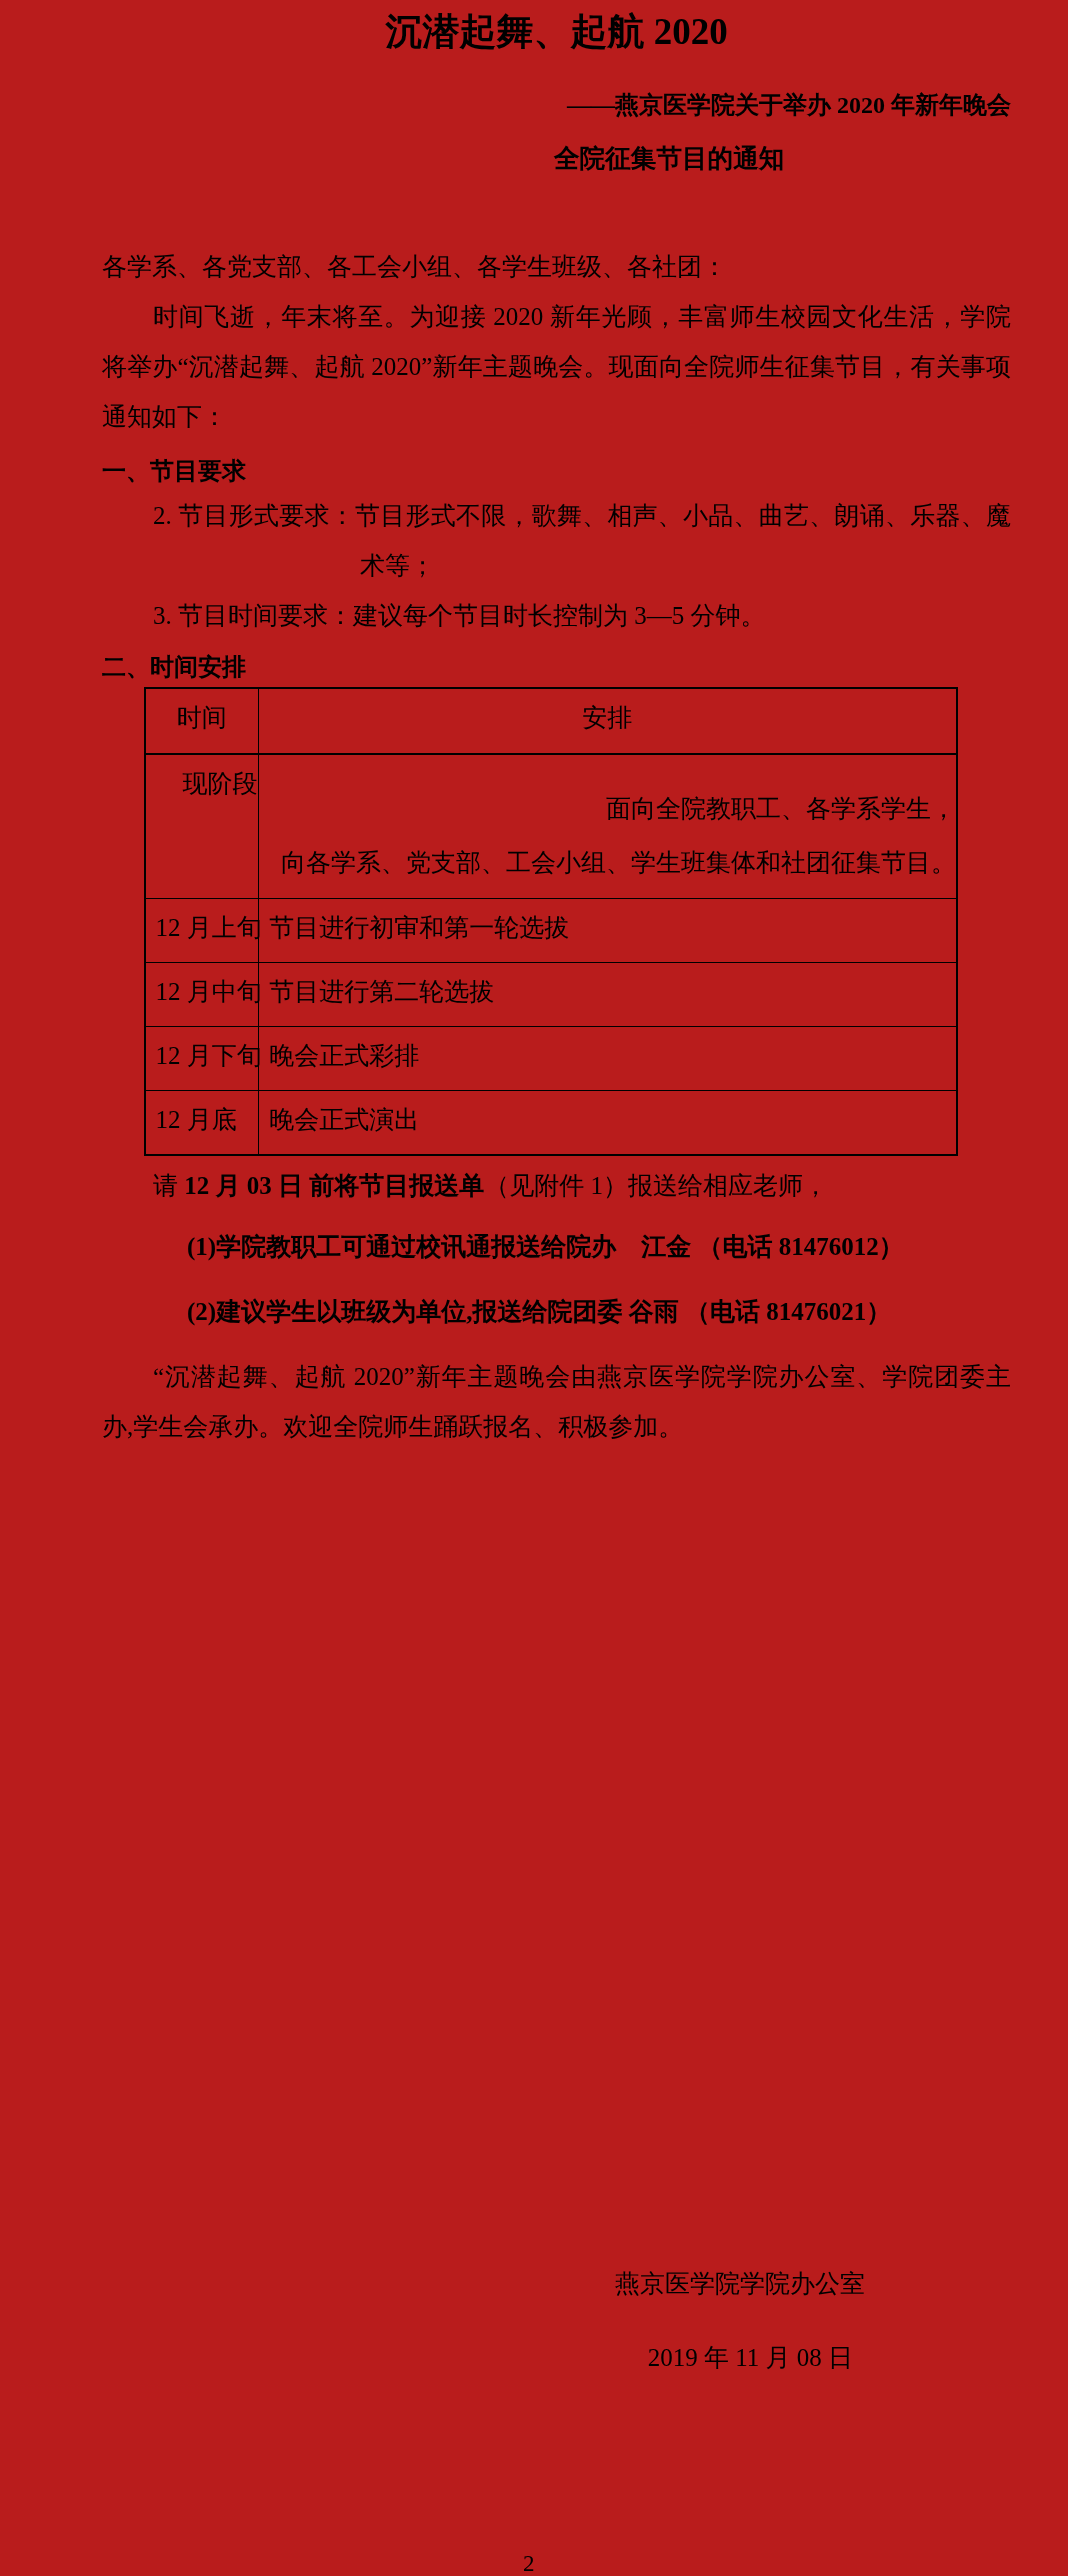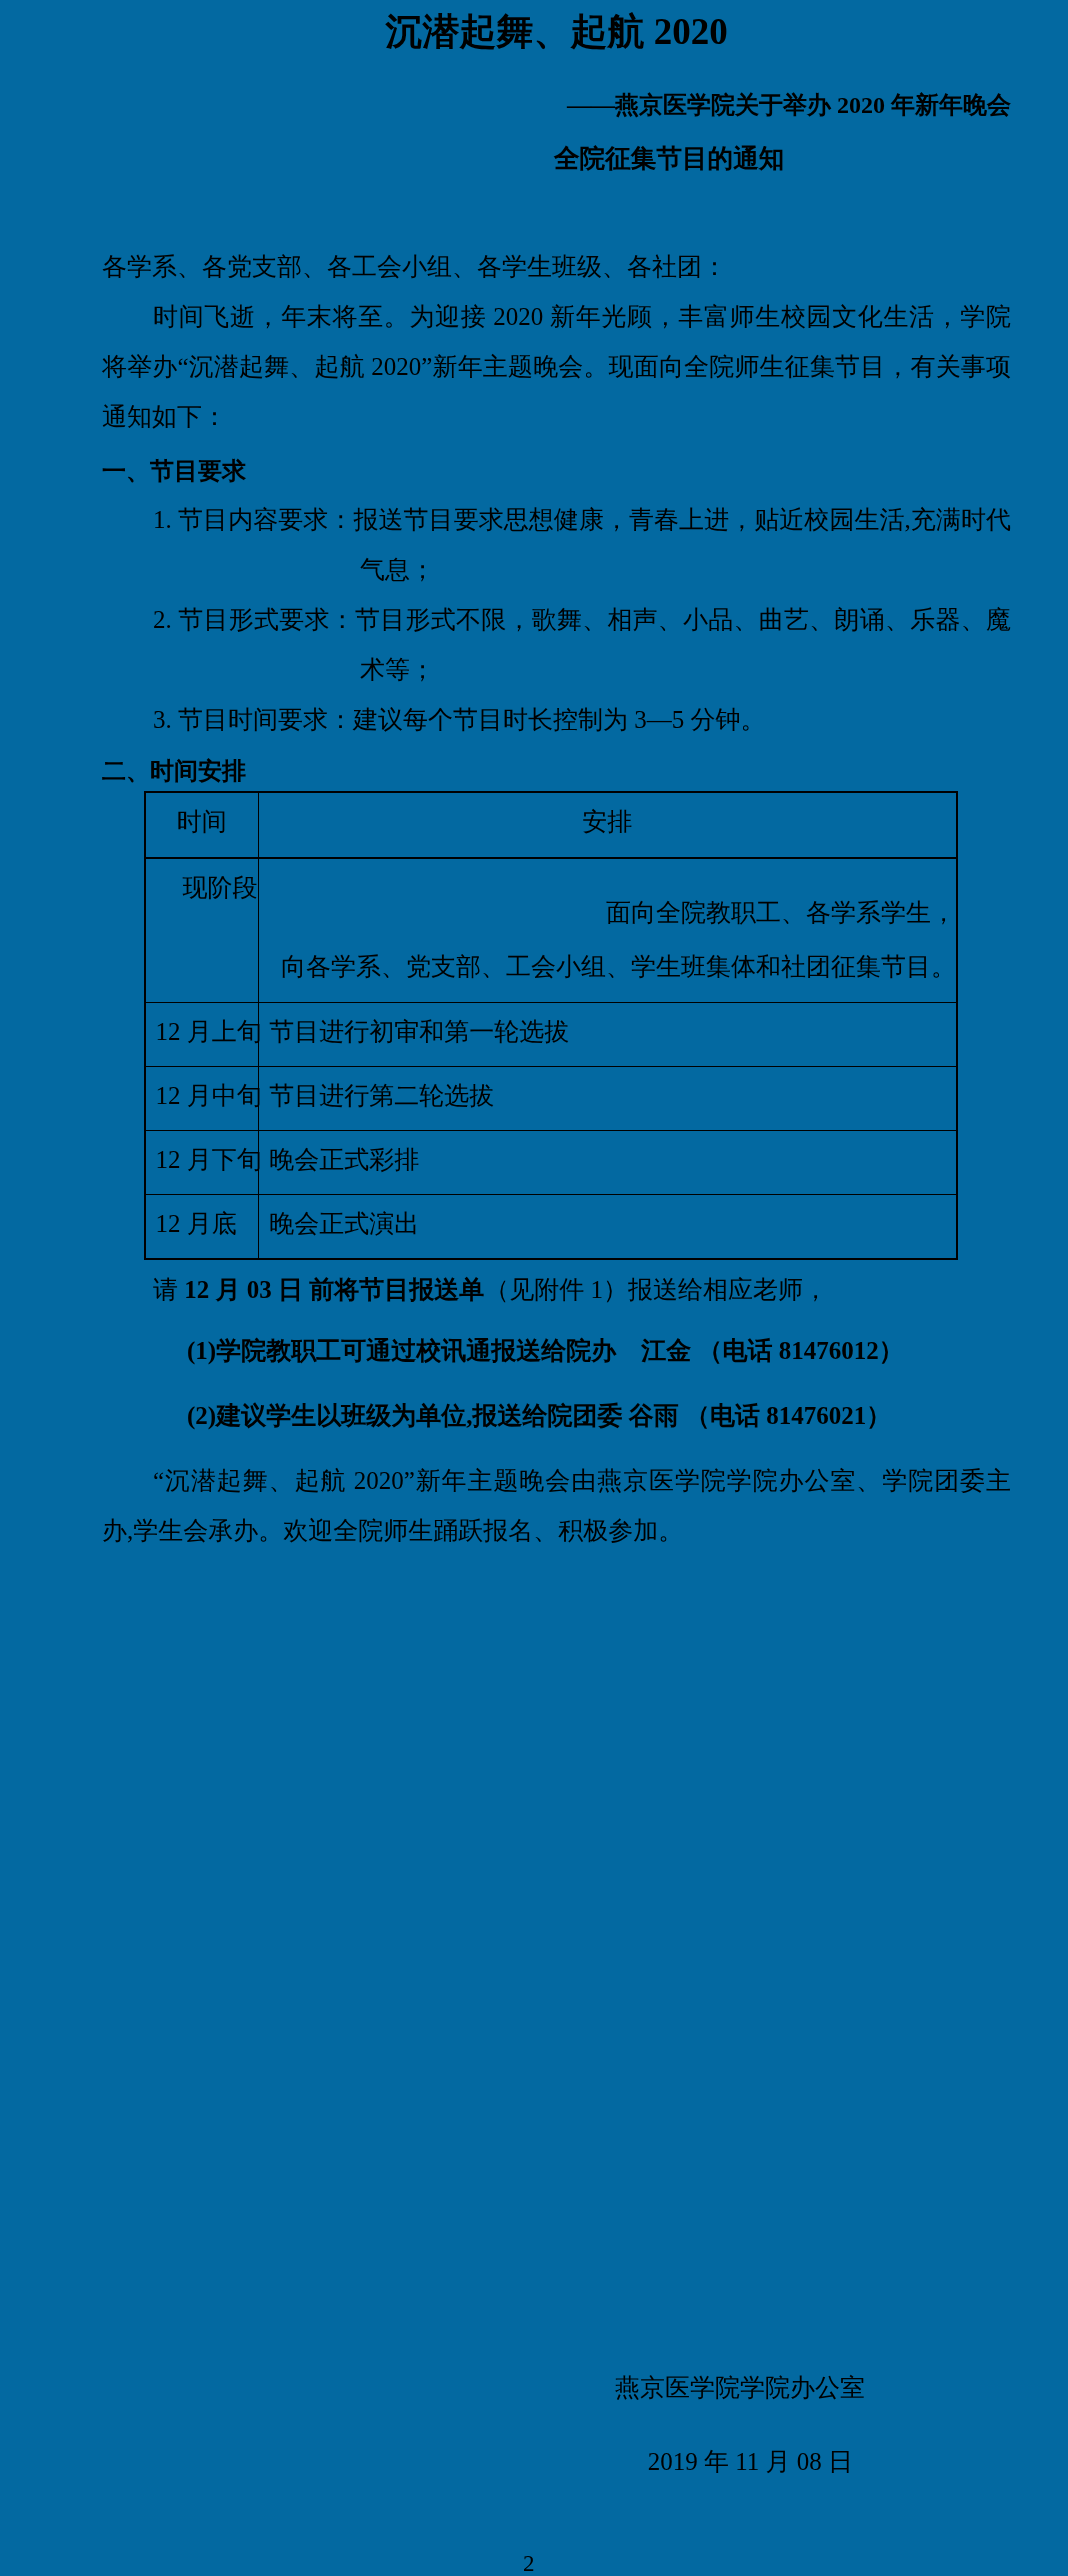--- a/index.html
+++ b/index.html
@@ -1,20 +1,20 @@
 <!DOCTYPE html>
 <html lang="zh" style="font-size:10.8px"><head>
 <meta charset="utf-8">
 <style>
   html, body { margin: 0; padding: 0; background: #ffffff; }
   .page {
     position: relative;
     width: 1068px;
     height: 2576px;
-    background: #0369a1;
+    background: #b91c1c;
     overflow: hidden;
     color: #000;
     font-family: "Liberation Serif", "DejaVu Serif", serif;
     font-size: 25px;
     line-height: 50px;
   }
   .doc { padding: 0 57px 0 102px; }
 
   .title {
     font-size: 37px;
@@ -119,23 +119,20 @@
     <div class="sub1">——燕京医学院关于举办 2020 年新年晚会</div>
 
     <div class="sub2">全院征集节目的通知</div>
 
     <div class="salutation">各学系、各党支部、各工会小组、各学生班级、各社团：</div>
 
     <div class="para">时间飞逝，年末将至。为迎接 2020 新年光顾，丰富师生校园文化生活，学院将举办“沉潜起舞、起航 2020”新年主题晚会。现面向全院师生征集节目，有关事项通知如下：</div>
 
     <div class="h-sec h-sec1">一、节目要求</div>
 
-    <div class="req-item first">
-      <span>1. 节目内容要求：</span><span>报送节目要求思想健康，青春上进，贴近校园生活,充满时代气息；</span>
-    </div>
     <div class="req-item">
       <span>2. 节目形式要求：</span><span>节目形式不限，歌舞、相声、小品、曲艺、朗诵、乐器、魔术等；</span>
     </div>
     <div class="req-item">
       <span>3. 节目时间要求：</span><span>建议每个节目时长控制为 3—5 分钟。</span>
     </div>
 
     <div class="h-sec h-sec2">二、时间安排</div>
 
     <table class="schedule">

